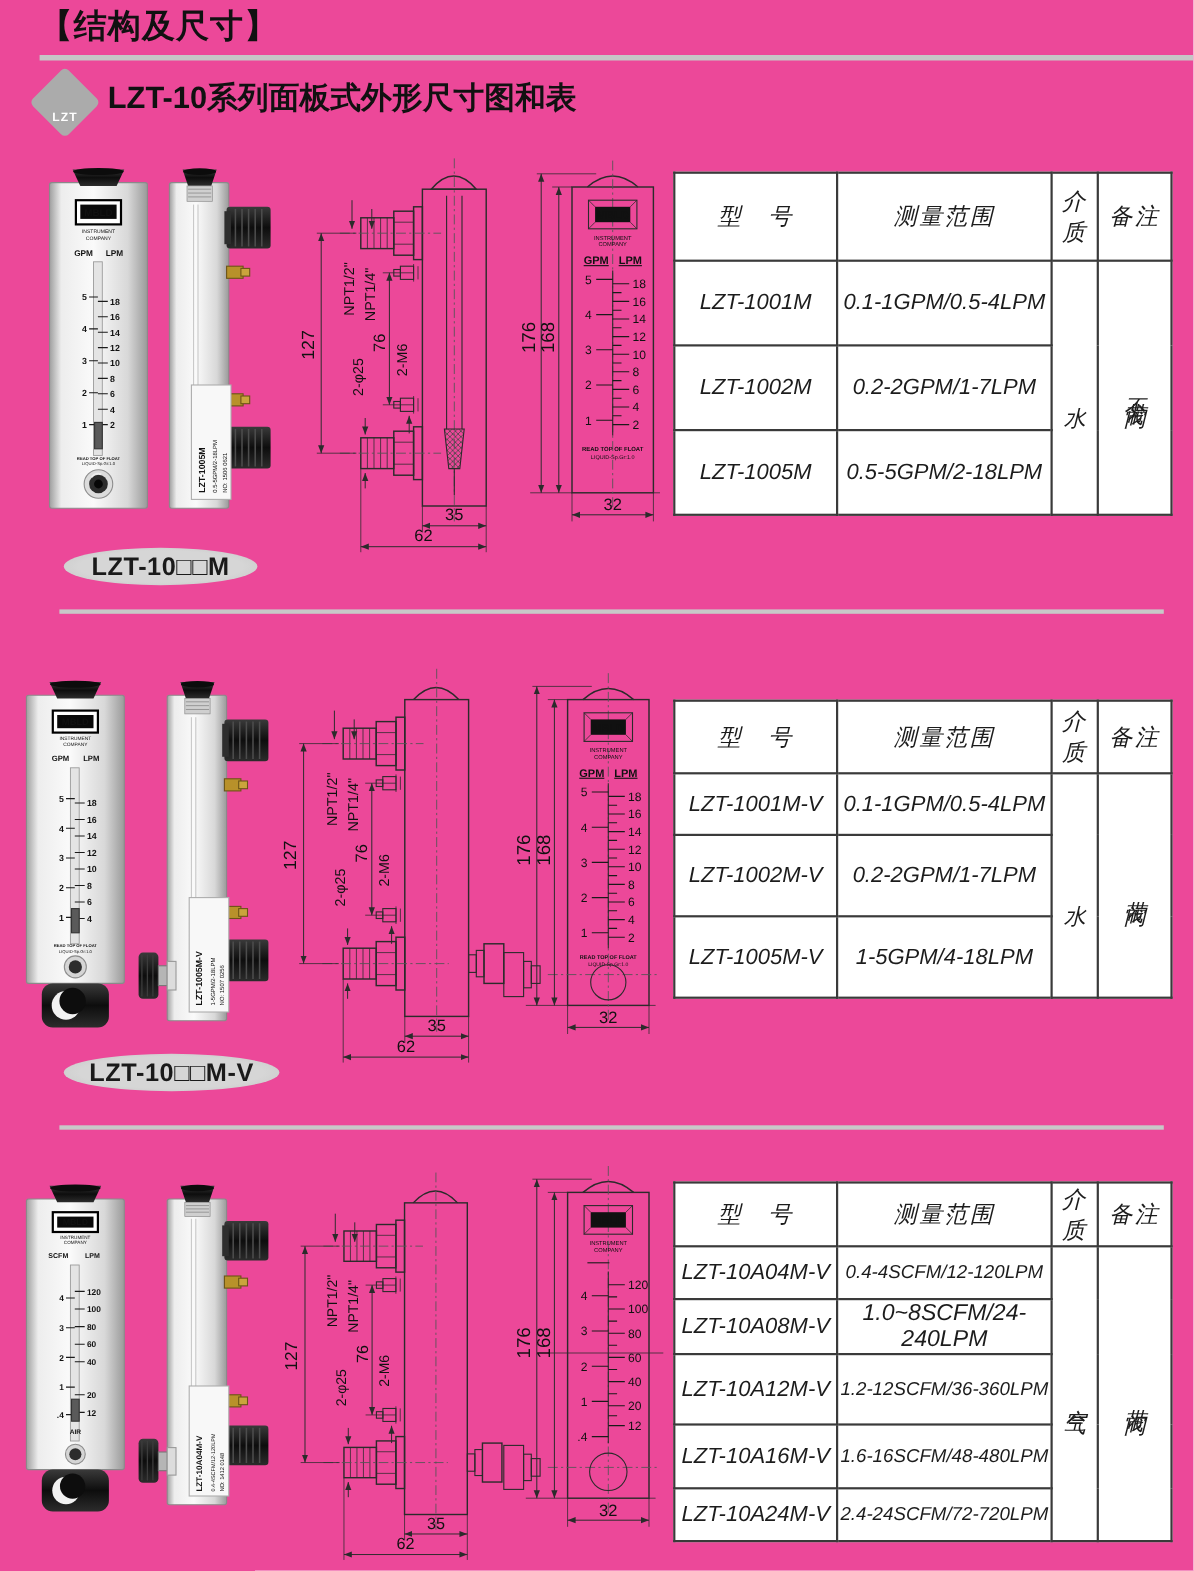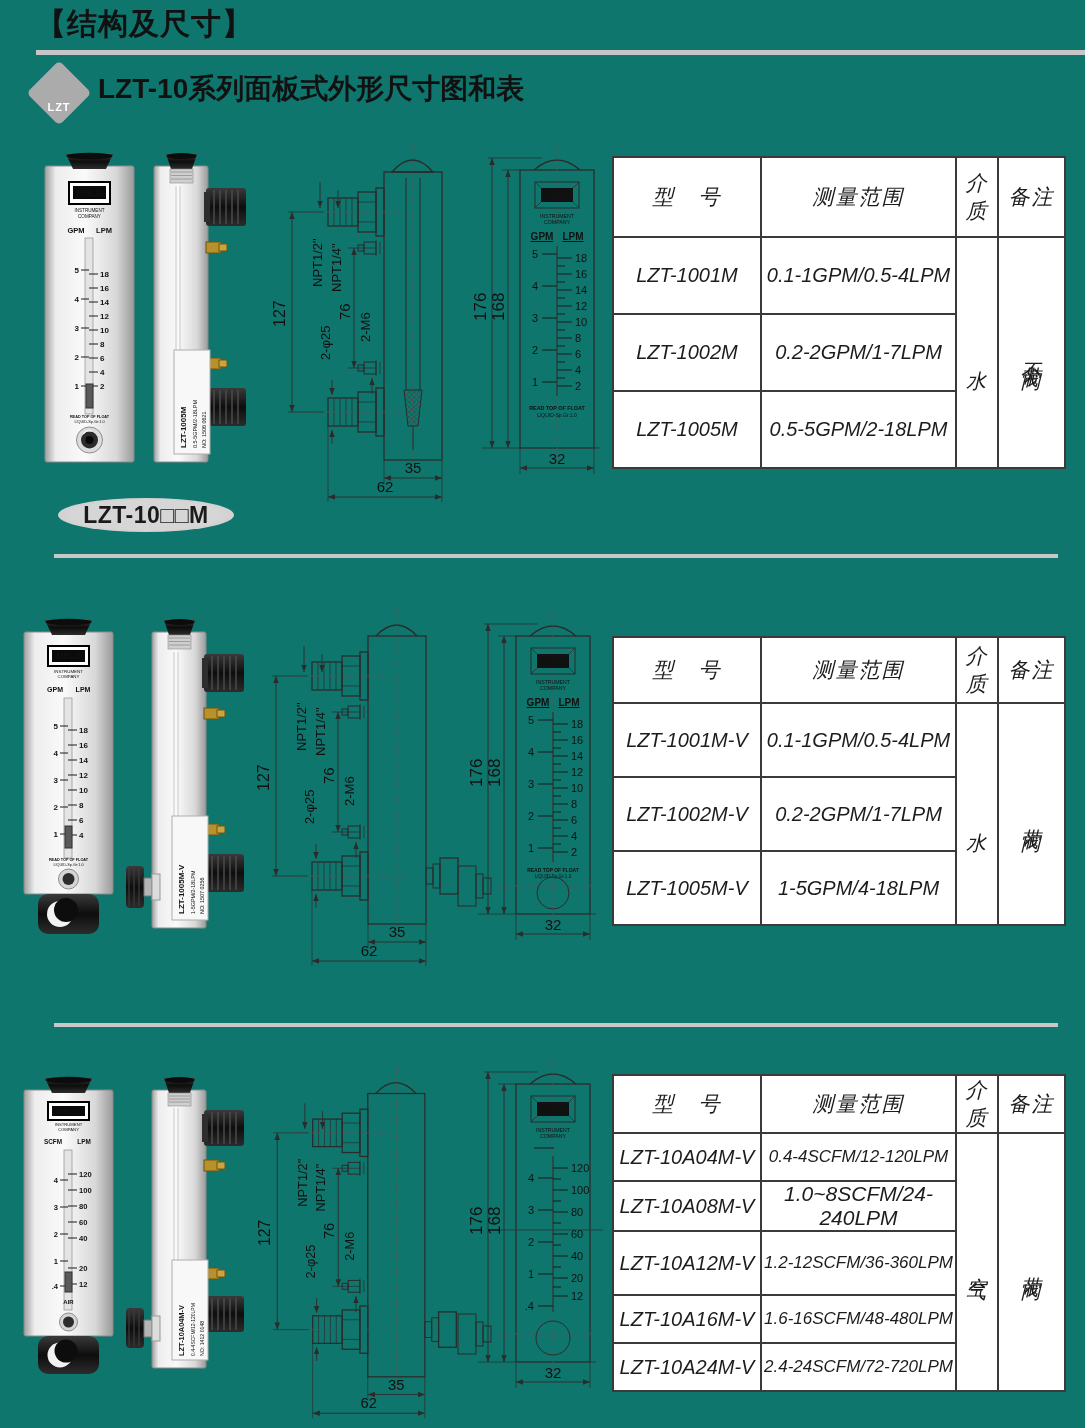--- a/index.html
+++ b/index.html
@@ -1,17 +1,17 @@
 <!DOCTYPE html>
 <html><head>
 <meta charset="utf-8">
 <style>
   html,body{margin:0;padding:0;background:#fff;}
   body{font-family:"Liberation Sans",sans-serif;color:#111;}
-  .page{position:relative;width:1085px;height:1428px;background:#0f766e;overflow:hidden;}
+  .page{position:relative;width:1085px;height:1428px;background:#ec4899;overflow:hidden;}
   .abs{position:absolute;}
   .title{font-size:30px;font-weight:bold;letter-spacing:1px;}
   .rule{background:#c6c6c6;height:5px;}
   .diamond{width:46px;height:46px;background:#ababab;transform:rotate(45deg);border-radius:5px;}
   .diamond-txt{color:#fff;font-size:11px;font-weight:bold;letter-spacing:1px;margin-top:28px;}
   .subtitle{font-size:28px;font-weight:bold;}
   .divider{background:#c8c8c8;height:4px;}
   table.tbl{border-collapse:collapse;table-layout:fixed;background:#fff;font-style:italic;}
   table.tbl td{border:2px solid #3a3a3a;text-align:center;vertical-align:middle;padding:0;
     font-size:20px;color:#1c1c1c;}
@@ -446,37 +446,38 @@
           <col style="width:42px">
           <col style="width:67px">
         </colgroup>
       <tbody>
           <tr class="hdr" style="height:66px">
         <td>型　号</td>
         <td>测量范围</td>
         <td>介质</td>
         <td>备注</td>
       </tr>
-      <tr style="height:74px">
+      <tr style="height:56px">
         <td>LZT-1001M-V</td>
         <td>0.1-1GPM/0.5-4LPM</td>
         <td rowspan="3" class="vert"><span>水</span></td>
         <td rowspan="3" class="vert"><span>带阀</span></td>
       </tr>
       <tr style="height:74px">
         <td>LZT-1002M-V</td>
         <td>0.2-2GPM/1-7LPM</td>
       </tr>
       <tr style="height:74px">
         <td>LZT-1005M-V</td>
         <td>1-5GPM/4-18LPM</td>
       </tr>
     </tbody>
       </table>
 
+    <div class="caption abs" style="left:58px;top:352px;width:196px;height:34px">LZT-10□□M-V</div>
   </div>
 
   <div class="abs divider" style="left:54px;top:1023px;width:1004px"></div>
 
   <div class="abs" style="left:0;top:1058px;width:1085px;height:370px">
 
     <svg class="abs" style="left:20px;top:18px" width="98" height="300" viewBox="0 0 98 300">
       <rect x="4" y="14" width="89" height="246" rx="2" fill="url(#acr)" stroke="#8a8a8a"></rect>
       <path d="M25 2H72L65 17H32Z" fill="url(#blk)"></path>
         <ellipse cx="48.5" cy="4" rx="23" ry="3.2" fill="#0c0c0c"></ellipse>
@@ -663,21 +664,21 @@
         <td rowspan="5" class="vert"><span>带阀</span></td>
       </tr>
       <tr style="height:48px">
         <td>LZT-10A08M-V</td>
         <td style="font-size:21px">1.0~8SCFM/24-240LPM</td>
       </tr>
       <tr style="height:64px">
         <td>LZT-10A12M-V</td>
         <td style="font-size:17px">1.2-12SCFM/36-360LPM</td>
       </tr>
-      <tr style="height:48px">
+      <tr style="height:58px">
         <td>LZT-10A16M-V</td>
         <td style="font-size:17px">1.6-16SCFM/48-480LPM</td>
       </tr>
       <tr style="height:48px">
         <td>LZT-10A24M-V</td>
         <td style="font-size:17px">2.4-24SCFM/72-720LPM</td>
       </tr>
     </tbody>
       </table>
 

